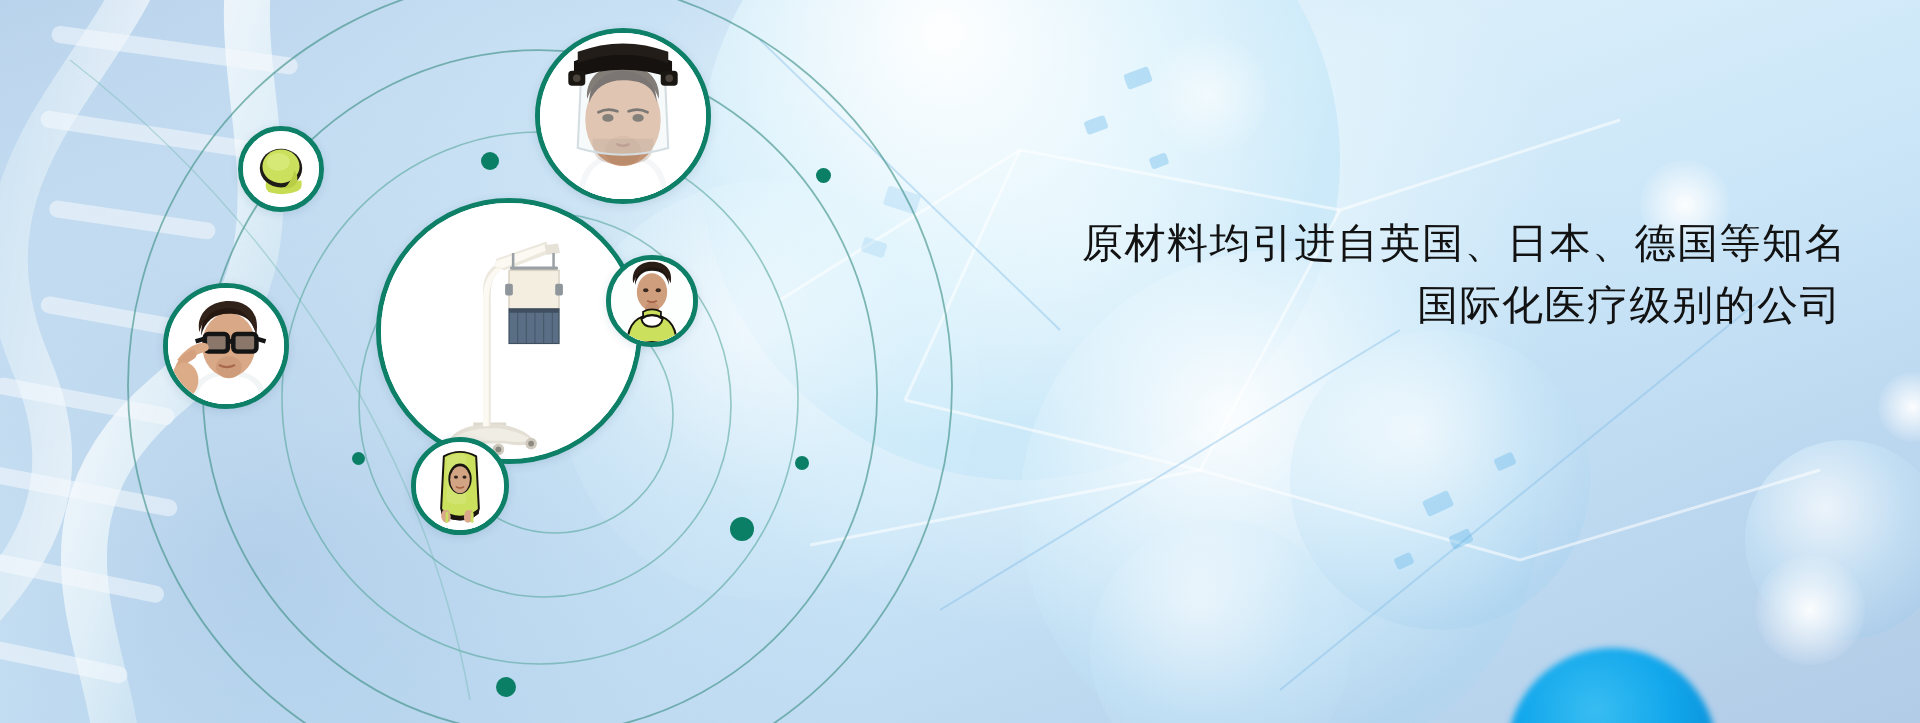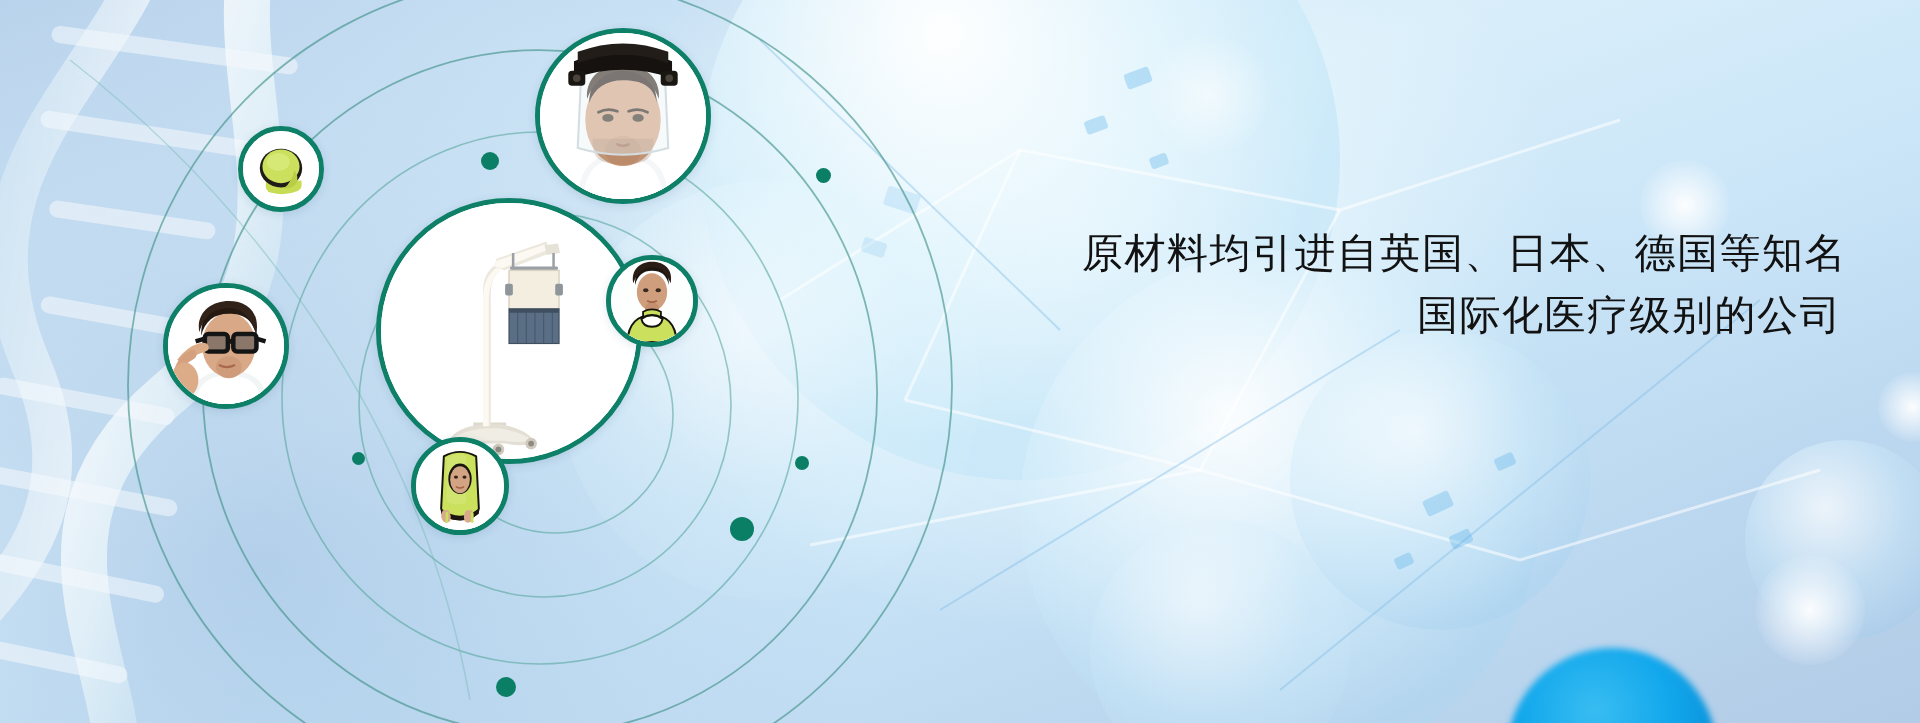--- a/index.html
+++ b/index.html
@@ -75,21 +75,21 @@
 
   .dot {
     position:absolute; border-radius:50%;
     background:#0b7f66;
   }
 
   
   .copy {
     position:absolute;
     right:78px;
-    top:222px;
+    top:212px;
     width:760px;
     text-align:right;
   }
   .headline {
     font-family:"DejaVu Sans","Liberation Sans", sans-serif;
     font-size:41px;
     line-height:62px;
     letter-spacing:1.5px;
     color:#121212;
     font-weight:400;

